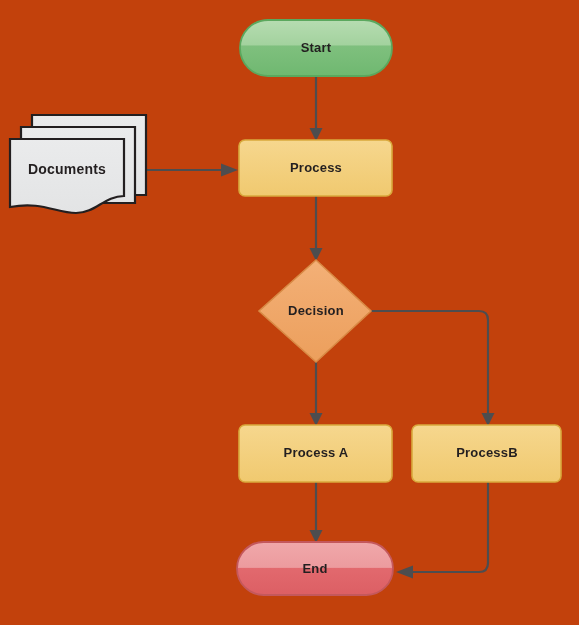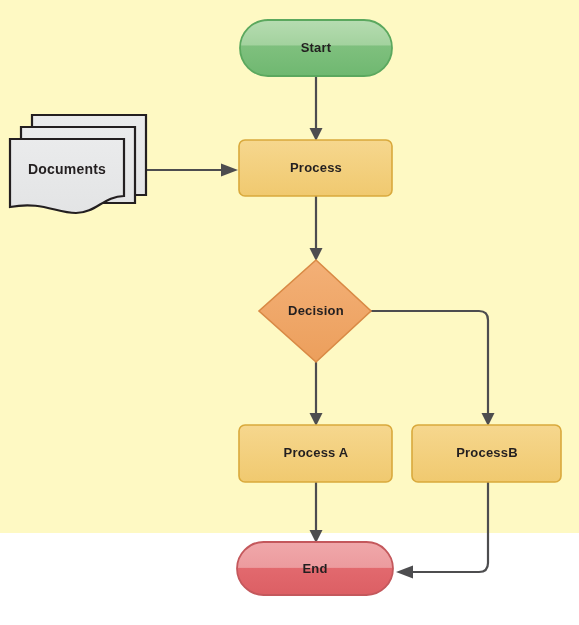--- a/index.html
+++ b/index.html
@@ -9,22 +9,22 @@
   }
   body {
     width: 579px;
     height: 625px;
     font-family: "Liberation Sans", sans-serif;
     overflow: hidden;
   }
   #flowchart-canvas {
     position: relative;
     width: 579px;
-    height: 533px;
-    background: #fef9c3;
+    height: 625px;
+    background: #c2410c;
   }
   #flow-svg {
     position: absolute;
     top: 0;
     left: 0;
     width: 579px;
     height: 625px;
   }
   .node-label {
     font-family: "Liberation Sans", sans-serif;

